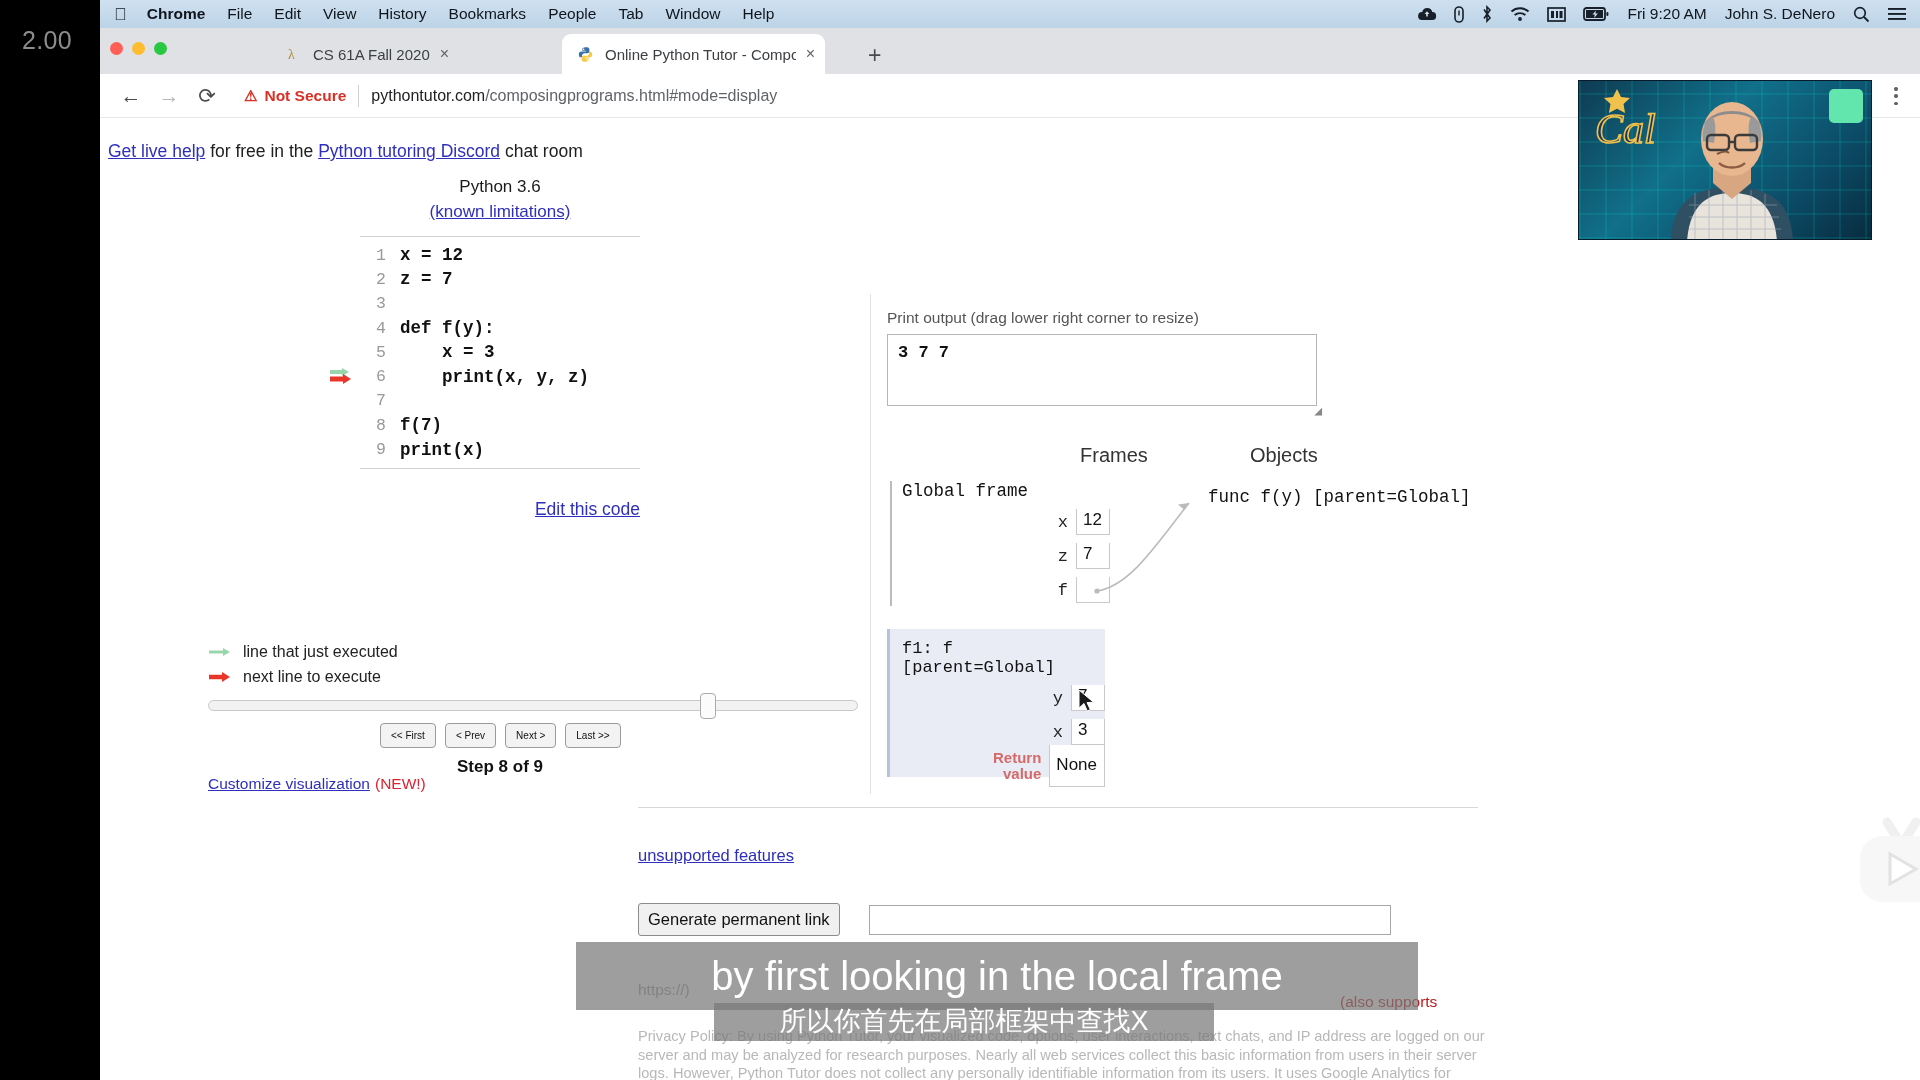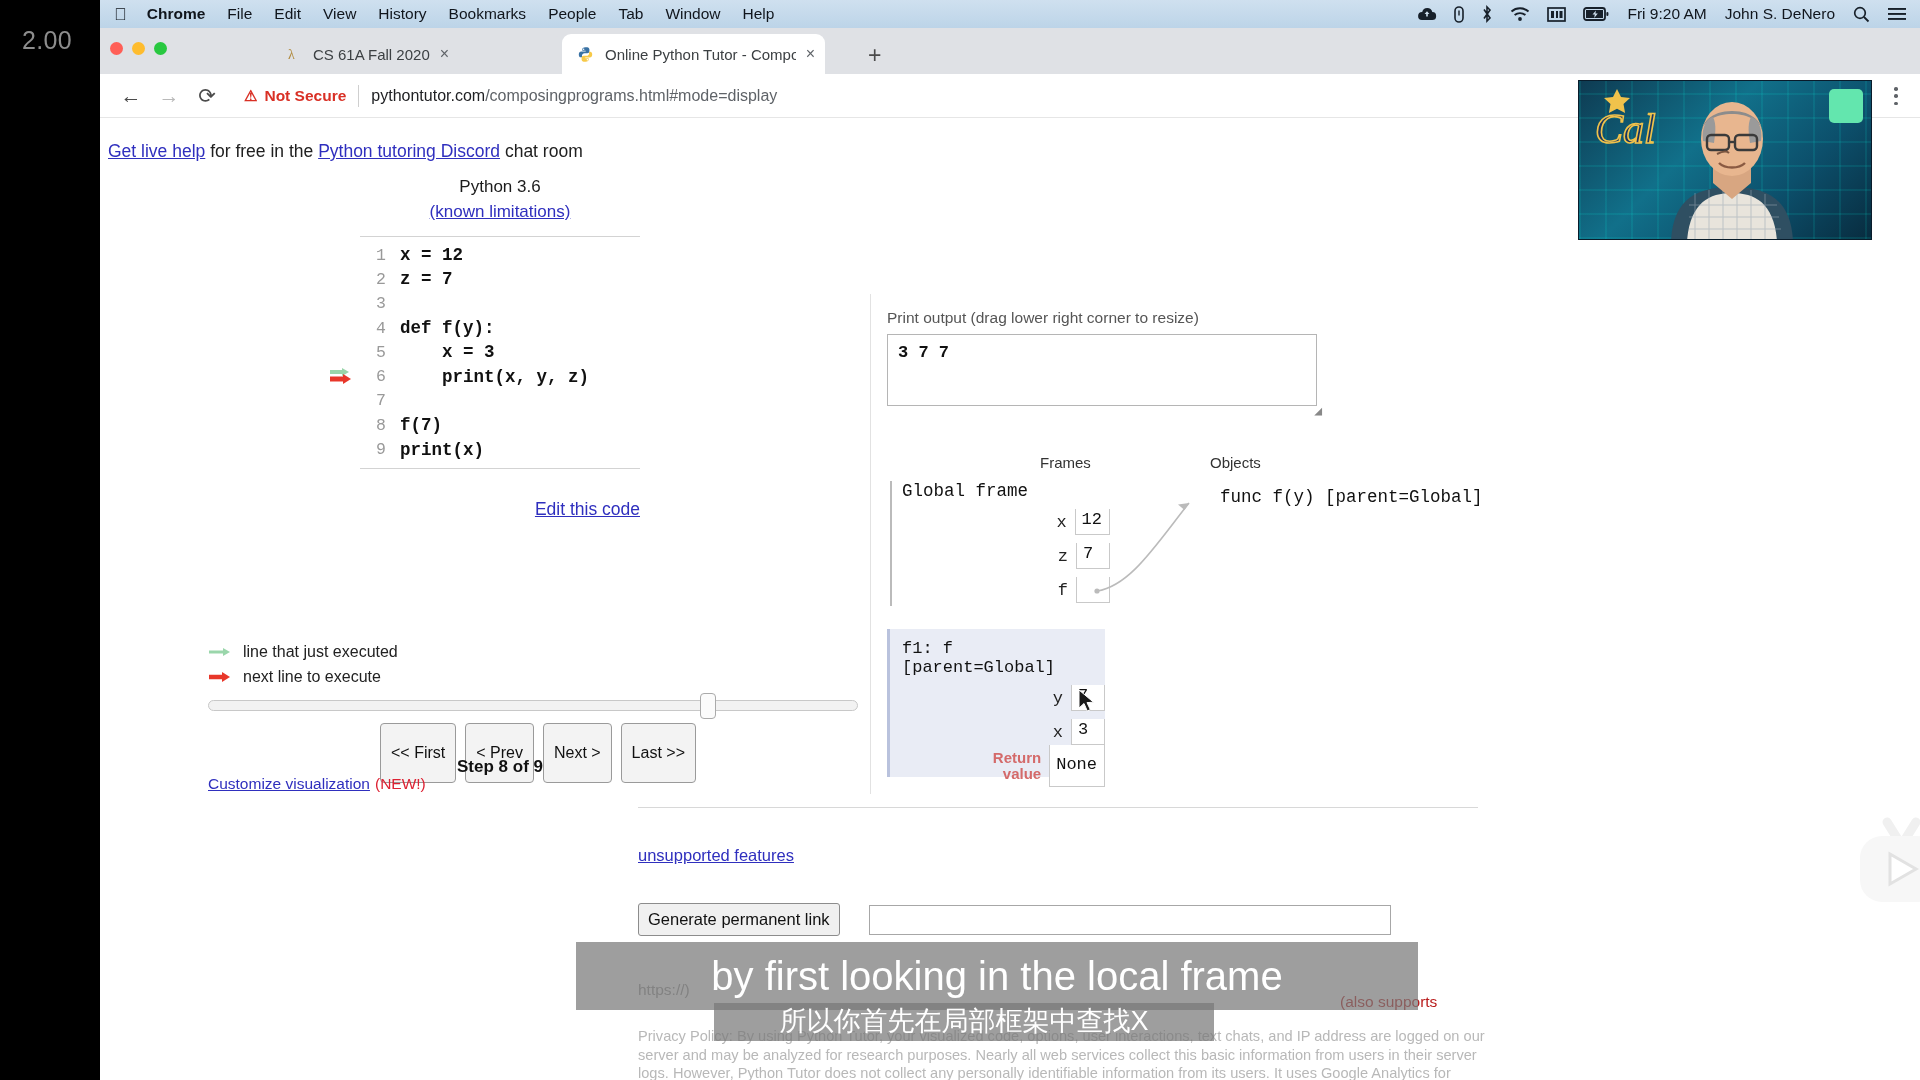--- a/index.html
+++ b/index.html
@@ -127,23 +127,23 @@
 
   
   #slider { position: absolute; left: 108px; top: 578px; width: 650px; height: 16px; }
   #sliderTrack { position: absolute; left: 0; top: 3px; width: 650px; height: 11px;
     background: #f2f2f2; border: 1px solid #c8c8c8; border-radius: 6px; }
   #sliderKnob { position: absolute; left: 492px; top: -4px; width: 16px; height: 26px;
     background: #fbfbfb; border: 1px solid #aaa; border-radius: 4px; }
 
   #navbtns { position: absolute; left: 280px; top: 604px; display: flex; gap: 9px; }
   #navbtns button {
-    font-family: "Liberation Sans", sans-serif; font-size: 16px; color: #111;
+    font-family: "Liberation Sans", sans-serif; font-size: 10px; color: #111;
     background: #f3f3f3; border: 1px solid #9a9a9a; border-radius: 4px;
-    padding: 20px 10px; cursor: pointer;
+    padding: 6px 10px; cursor: pointer;
   }
   #stepcount { position: absolute; left: 260px; top: 638px; width: 280px;
                text-align: center; font-size: 17px; font-weight: bold; color: #111; }
   #customize { position: absolute; left: 108px; top: 656px; font-size: 15.5px; }
   #customize .new { color: #d23; margin-left: 5px; }
 
   
   #vdiv { position: absolute; left: 770px; top: 175px; width: 1px; height: 500px;
           background: #e2e2e2; }
 
@@ -151,40 +151,40 @@
   #vizcol { position: absolute; left: 787px; top: 190px; }
   #printlabel { font-size: 15.5px; color: #555; }
   #printbox {
     margin-top: 7px; width: 430px; height: 72px; border: 1px solid #b5b5b5;
     background: #fff; padding: 8px 10px;
     font-family: "Liberation Mono", monospace; font-size: 17px;
     font-weight: bold; color: #111; position: relative;
   }
   #resizegrip { position: absolute; right: -6px; bottom: -14px; font-size: 13px; color: #888; }
 
-  #colheads { position: absolute; left: 940px; top: 325px; width: 380px;
-              display: flex; font-size: 15px; color: #333; margin-top: 10px; }
+  #colheads { position: absolute; left: 980px; top: 325px; width: 380px;
+              display: flex; font-size: 20px; color: #333; }
   #colheads .f { width: 170px; text-align: left; }
 
   #globalframe { position: absolute; left: 790px; top: 362px; width: 220px; }
   #globalframe .ftitle { font-family: "Liberation Mono", monospace;
     font-size: 17.5px; color: #111; padding-left: 12px; }
   #gbar { position: absolute; left: 0; top: 0; width: 2px; height: 125px; background: #bbb; }
   .varrow { display: flex; align-items: center; justify-content: flex-end;
             margin-top: 8px; height: 26px; }
   .varrow .vn { font-family: "Liberation Mono", monospace; font-size: 17px;
                 color: #222; margin-right: 8px; }
-  .varrow .vv { font-family: Liberation Mono, monospace; font-size: 17px;
+  .varrow .vv { font-family: Liberation Sans, sans-serif; font-size: 17px;
                 color: #111; border: 1px solid #c9c9c9; border-top: 0;
                 min-width: 34px; height: 26px; padding: 1px 7px 0 6px;
                 background: #fff; }
   .varrow .vv.ptr { min-width: 34px; }
 
   #objcol { position: absolute; left: 1108px; top: 368px;
-            font-family: "Liberation Mono", monospace; font-size: 17.5px; color: #111; margin-left: 12px; }
+            font-family: "Liberation Mono", monospace; font-size: 17.5px; color: #111; }
 
   #f1frame {
     position: absolute; left: 787px; top: 510px; width: 218px; height: 148px;
     background: #e9ecf5; border-left: 3px solid #b9c2dd;
   }
   #f1frame .ftitle { font-family: "Liberation Mono", monospace; font-size: 17px;
     color: #111; padding: 10px 0 0 12px; }
   #f1frame .varrow .vv { background: #fff; }
   #f1frame .retlabel { color: #d46a6a; font-weight: bold; font-size: 15px;
     font-family: "Liberation Sans", sans-serif; text-align: right; line-height: 1.05;

